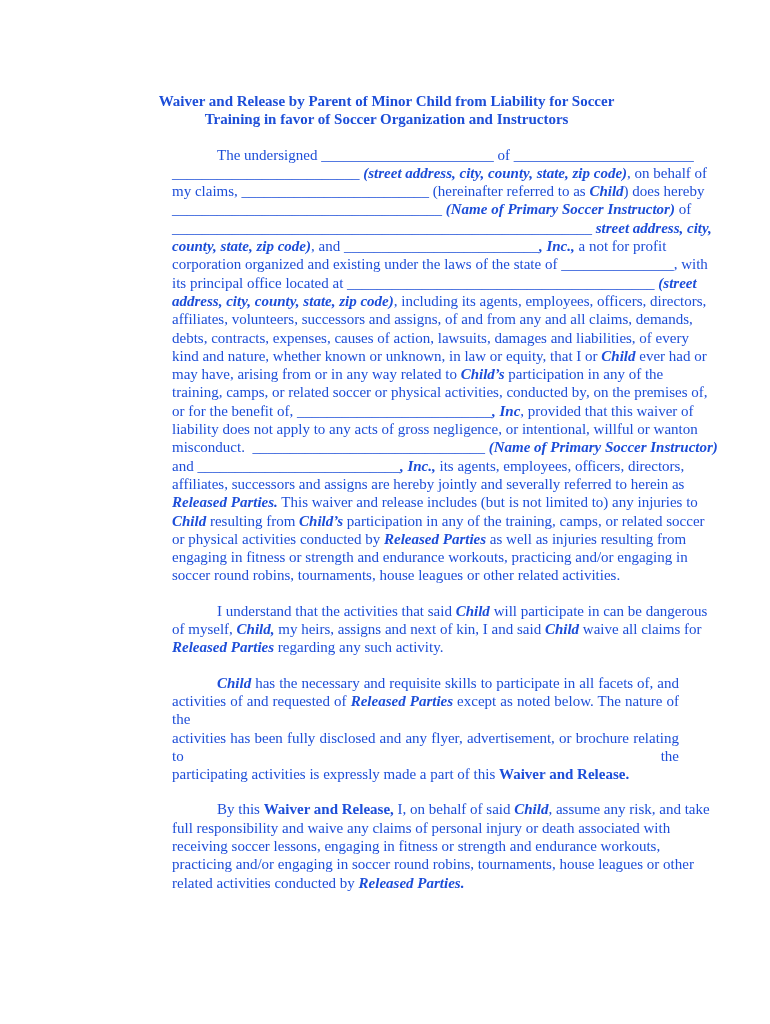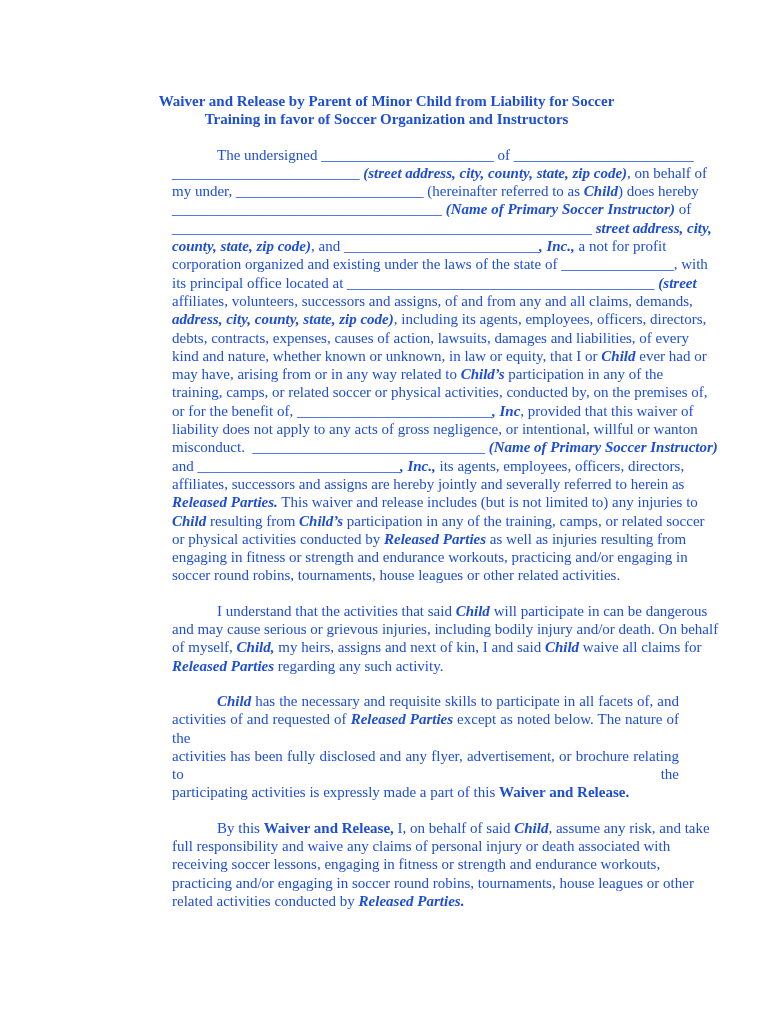--- a/index.html
+++ b/index.html
@@ -58,46 +58,45 @@
 <div class="page">
   <div class="doc">
     <div class="title">
       <div>Waiver and Release by Parent of Minor Child from Liability for Soccer</div>
       <div>Training in favor of Soccer Organization and Instructors</div>
     </div>
     <div>
         <div class="paragraph">
           <div class="line indent"><span>The undersigned </span><span>_______________________</span><span> of </span><span>________________________</span></div>
           <div class="line"><span>_________________________</span><span> </span><span class="bi">(street address, city, county, state, zip code)</span><span>, on behalf of</span></div>
-          <div class="line"><span>my under, </span><span>_________________________</span><span> (hereinafter referred to as </span><span class="bi">Child</span><span>) does hereby</span></div>
+          <div class="line"><span>my claims, </span><span>_________________________</span><span> (hereinafter referred to as </span><span class="bi">Child</span><span>) does hereby</span></div>
           <div class="line"><span>____________________________________</span><span> </span><span class="bi">(Name of Primary Soccer Instructor)</span><span> of</span></div>
           <div class="line"><span>________________________________________________________</span><span> </span><span class="bi">street address, city,</span></div>
           <div class="line"><span class="bi">county, state, zip code)</span><span>, and </span><span>__________________________</span><span class="bi">, Inc.,</span><span> a not for profit</span></div>
           <div class="line"><span>corporation organized and existing under the laws of the state of </span><span>_______________</span><span>, with</span></div>
           <div class="line"><span>its principal office located at </span><span>_________________________________________</span><span> </span><span class="bi">(street</span></div>
+          <div class="line"><span class="bi">address, city, county, state, zip code)</span><span>, including its agents, employees, officers, directors,</span></div>
           <div class="line"><span>affiliates, volunteers, successors and assigns, of and from any and all claims, demands,</span></div>
-          <div class="line"><span class="bi">address, city, county, state, zip code)</span><span>, including its agents, employees, officers, directors,</span></div>
           <div class="line"><span>debts, contracts, expenses, causes of action, lawsuits, damages and liabilities, of every</span></div>
           <div class="line"><span>kind and nature, whether known or unknown, in law or equity, that I or </span><span class="bi">Child</span><span> ever had or</span></div>
           <div class="line"><span>may have, arising from or in any way related to </span><span class="bi">Child’s</span><span> participation in any of the</span></div>
           <div class="line"><span>training, camps, or related soccer or physical activities, conducted by, on the premises of,</span></div>
           <div class="line"><span>or for the benefit of, </span><span>__________________________</span><span class="bi">, Inc</span><span>, provided that this waiver of</span></div>
           <div class="line"><span>liability does not apply to any acts of gross negligence, or intentional, willful or wanton</span></div>
           <div class="line"><span>misconduct.  </span><span>_______________________________</span><span> </span><span class="bi">(Name of Primary Soccer Instructor)</span></div>
           <div class="line"><span>and </span><span>___________________________</span><span class="bi">, Inc.,</span><span> its agents, employees, officers, directors,</span></div>
           <div class="line"><span>affiliates, successors and assigns are hereby jointly and severally referred to herein as</span></div>
           <div class="line"><span class="bi">Released Parties.</span><span> This waiver and release includes (but is not limited to) any injuries to</span></div>
           <div class="line"><span class="bi">Child</span><span> resulting from </span><span class="bi">Child’s</span><span> participation in any of the training, camps, or related soccer</span></div>
           <div class="line"><span>or physical activities conducted by </span><span class="bi">Released Parties</span><span> as well as injuries resulting from</span></div>
           <div class="line"><span>engaging in fitness or strength and endurance workouts, practicing and/or engaging in</span></div>
           <div class="line"><span>soccer round robins, tournaments, house leagues or other related activities.</span></div>
         </div>
         <div class="paragraph">
           <div class="line indent"><span>I understand that the activities that said </span><span class="bi">Child</span><span> will participate in can be dangerous</span></div>
-          <div class="line"><span>and may cause serious or grievous injuries, including bodily injury and/or death. On behalf</span></div>
           <div class="line"><span>of myself, </span><span class="bi">Child,</span><span> my heirs, assigns and next of kin, I and said </span><span class="bi">Child</span><span> waive all claims for</span></div>
           <div class="line"><span class="bi">Released Parties</span><span> regarding any such activity.</span></div>
         </div>
         <div class="paragraph">
           <div class="line indent jline"><span class="bi">Child</span><span> has the necessary and requisite skills to participate in all facets of, and</span></div>
           <div class="line jline"><span>activities of and requested of </span><span class="bi">Released Parties</span><span> except as noted below. The nature of the</span></div>
           <div class="line jline"><span>activities has been fully disclosed and any flyer, advertisement, or brochure relating to the</span></div>
           <div class="line"><span>participating activities is expressly made a part of this </span><span class="b">Waiver and Release.</span></div>
         </div>
         <div class="paragraph">

